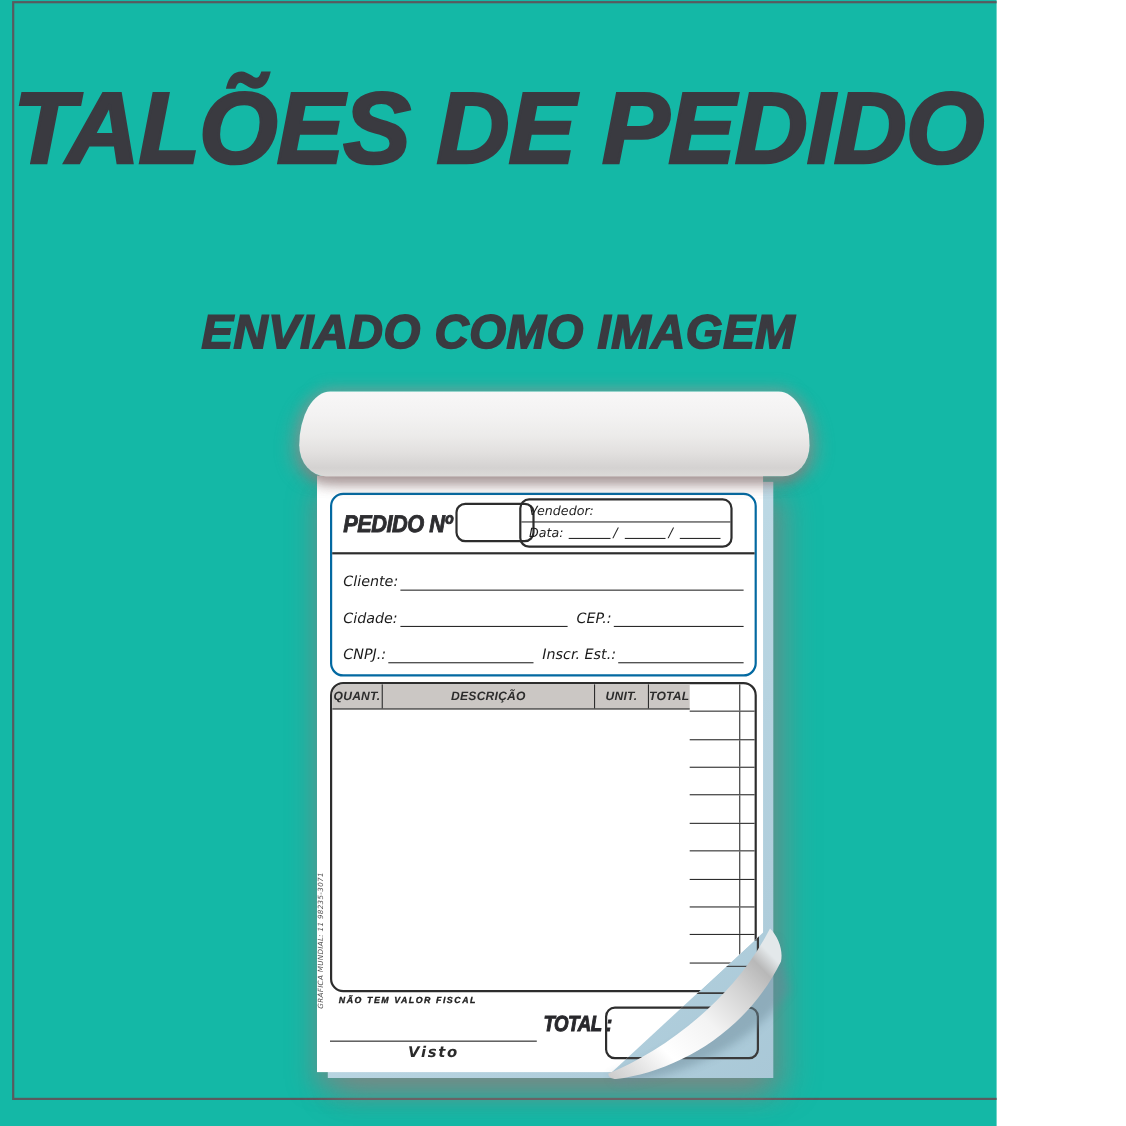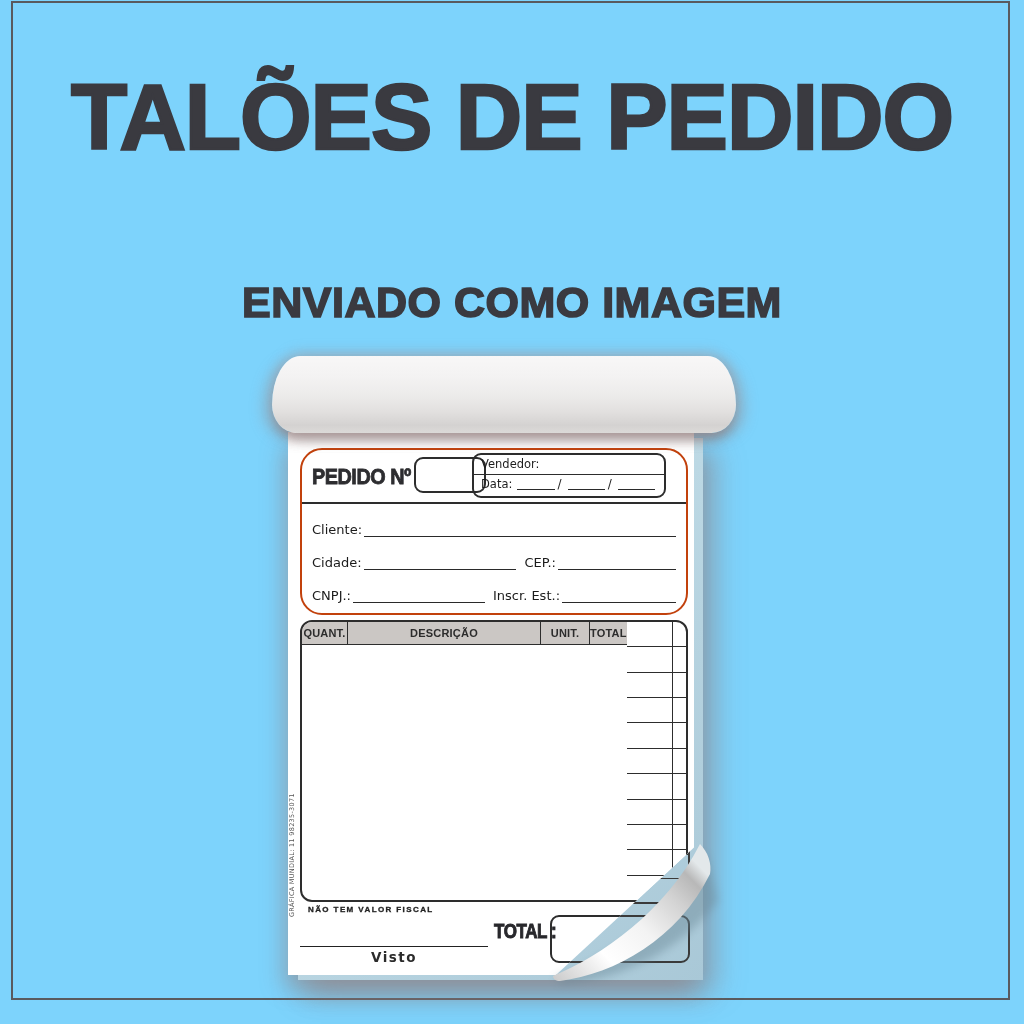--- a/index.html
+++ b/index.html
@@ -1,17 +1,17 @@
 <!DOCTYPE html>
 <html><head>
 <meta charset="utf-8">
 <style>
   html,body{margin:0;padding:0;background:#fff;}
-  .stage{position:relative;width:1024px;height:1024px;background:#7dd3fc;overflow:hidden;
-         font-family:"DejaVu Sans",sans-serif;color:#222;}
+  .stage{position:relative;width:906px;height:1024px;background:#14b8a6;overflow:hidden;
+         font-family:"DejaVu Sans",sans-serif;color:#222;font-style:italic;}
   .frame{position:absolute;left:11px;top:1px;width:999px;height:999px;
          border:2px solid #595a5e;box-sizing:border-box;pointer-events:none;}
 
   
   .title{position:absolute;left:0;right:0;top:62px;margin:0;text-align:center;
          font-family:"Liberation Sans",sans-serif;font-weight:bold;font-size:92px;
          letter-spacing:-1px;color:#3a3a40;-webkit-text-stroke:2.5px #3a3a40;line-height:1.2;}
   .subtitle{position:absolute;left:0;right:0;text-align:center;
          font-family:"Liberation Sans",sans-serif;font-weight:bold;font-size:43px;
          color:#3a3a40;-webkit-text-stroke:1.6px #3a3a40;letter-spacing:.5px;line-height:1.15;}
@@ -42,21 +42,21 @@
   .sheet-white{position:absolute;left:18px;top:78px;width:406px;height:543px;z-index:2;background:#fff;
         clip-path:polygon(0 0,100% 0,100% 76.5%,66% 100%,0 100%);}
 
   .curl-svg{position:absolute;left:0;top:0;width:468px;height:640px;z-index:3;pointer-events:none;}
 
   
   .side-credit{position:absolute;left:0px;top:345px;height:140px;writing-mode:vertical-rl;
         transform:rotate(180deg);font-size:6.5px;color:#555;letter-spacing:.3px;white-space:nowrap;}
 
   .info-box{position:absolute;left:12px;top:16px;width:388px;height:167px;box-sizing:border-box;
-        border:2px solid #c2410c;border-radius:22px;}
+        border:2px solid #0369a1;border-radius:12px;}
   .hdr-row{position:relative;height:52px;border-bottom:2px solid #2d2d2d;}
   .pedido-label{position:absolute;left:10px;top:14px;font-family:"Liberation Sans",sans-serif;
         font-weight:bold;font-size:22px;color:#2d2d30;transform:scaleX(.9);transform-origin:left;
         -webkit-text-stroke:.8px #2d2d30;letter-spacing:-.5px;}
   .num-box{position:absolute;left:112px;top:7px;width:72px;height:36px;border:2px solid #2d2d2d;border-radius:9px;box-sizing:border-box;}
   .vendor-box{position:absolute;right:20px;top:3px;width:194px;height:45px;border:2px solid #2d2d2d;
         border-radius:9px;box-sizing:border-box;display:flex;flex-direction:column;}
   .vendor-row{flex:1;border-bottom:1.5px solid #2d2d2d;display:flex;align-items:center;
         padding-left:7px;font-size:11.5px;color:#1d1d1d;}
   .date-row{flex:1;display:flex;align-items:center;padding:0 7px 3px 7px;font-size:11.5px;color:#1d1d1d;}

